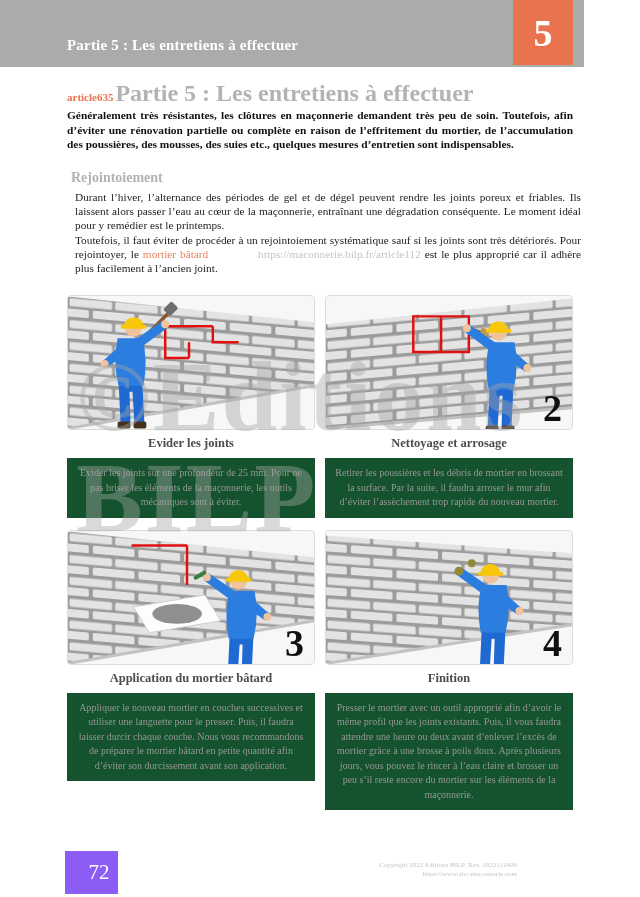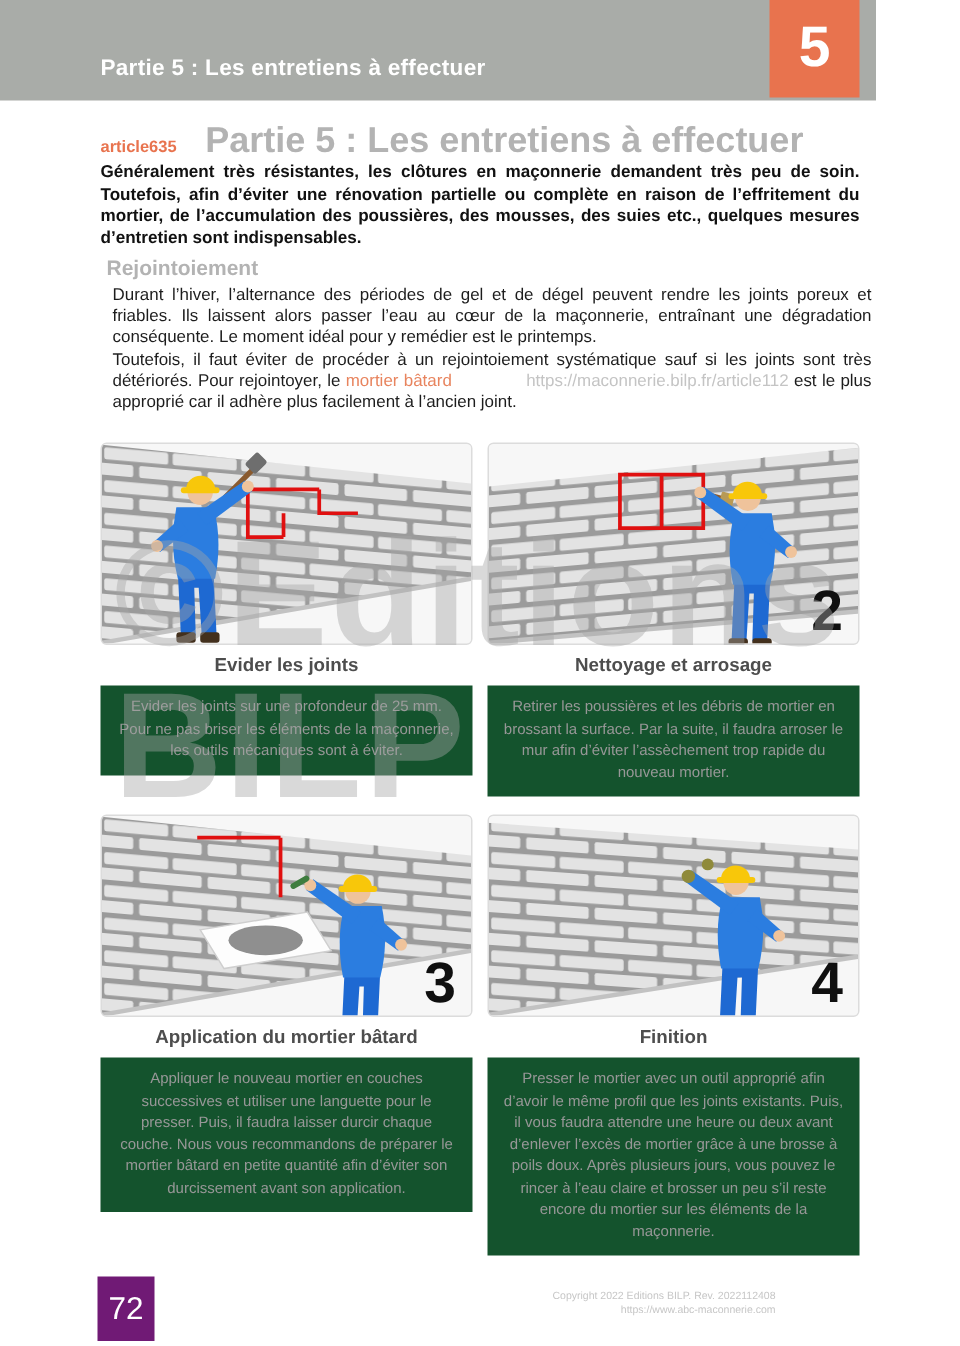--- a/index.html
+++ b/index.html
@@ -1,27 +1,27 @@
 <!DOCTYPE html>
 <html lang="fr"><head>
 <meta charset="utf-8">
 <style>
   html,body{margin:0;padding:0;background:#ffffff;}
   .page{position:relative;width:584px;height:897px;background:#fff;overflow:hidden;
-        font-family:Liberation Sans, sans-serif;}
+        font-family:Liberation Serif, serif;}
 
   
   .band{position:absolute;left:0;top:0;width:640px;height:67px;background:#a9aca8;}
   .band-title{position:absolute;left:67px;top:37px;color:#fff;font-size:15px;font-weight:bold;letter-spacing:.2px;}
   .chapter-box{position:absolute;left:513px;top:0;width:60px;height:65px;background:#e8734e;
                display:flex;align-items:center;justify-content:center;}
   .chapter-box span{color:#fff;font-size:38px;font-weight:bold;}
 
   
-  .title-row{position:absolute;left:67px;top:80px;display:flex;align-items:baseline;gap:19px;}
+  .title-row{position:absolute;left:67px;top:80px;display:flex;align-items:baseline;gap:2px;}
   .article-id{color:#e8734e;font-size:11px;font-weight:bold;}
   .doc-title{margin:0;color:#b3b3b3;font-size:24px;font-weight:bold;}
 
   .intro{position:absolute;left:67px;top:108px;width:506px;margin:0;
          font-size:11.4px;line-height:14.6px;font-weight:bold;color:#111;text-align:justify;}
 
   .section-heading{position:absolute;left:67px;top:166px;margin:4px;
                    font-size:14px;font-weight:bold;color:#b3b3b3;}
 
   .body-block{position:absolute;left:75px;top:190px;width:506px;
@@ -39,22 +39,22 @@
   .step-number{position:absolute;right:10px;bottom:0;font-size:38px;font-weight:800;color:#101010;line-height:1.05;}
   .step-caption{text-align:center;font-size:12.5px;font-weight:bold;color:#4d4d4d;padding:6px 0 7px;}
   .step-note{background:#14532d;color:#979797;font-size:10px;line-height:14.5px;padding:8px 10px;text-align:center;}
 
   
   .watermark{position:absolute;left:76px;top:346px;z-index:5;pointer-events:none;
              font-size:100px;font-weight:bold;letter-spacing:2px;line-height:101px;
              color:#a6a6a6;opacity:.42;white-space:nowrap;}
 
   
-  .pagenum-box{position:absolute;left:65px;top:851px;width:38px;height:43px;background:#701a75;
-               display:flex;align-items:center;justify-content:center;}
+  .pagenum-box{position:absolute;left:65px;top:851px;width:38px;height:43px;background:#8b5cf6;
+               display:flex;align-items:center;justify-content:center;padding-left:15px;}
   .pagenum-box span{color:#fff;font-size:21px;}
   .copyright{position:absolute;right:67px;top:861px;text-align:right;
              font-size:7px;line-height:8.5px;color:#c6c6c6;}
 </style>
 </head>
 <body>
 
 <svg width="0" height="0" style="position:absolute" aria-hidden="true">
   <defs>
     <g id="worker">

